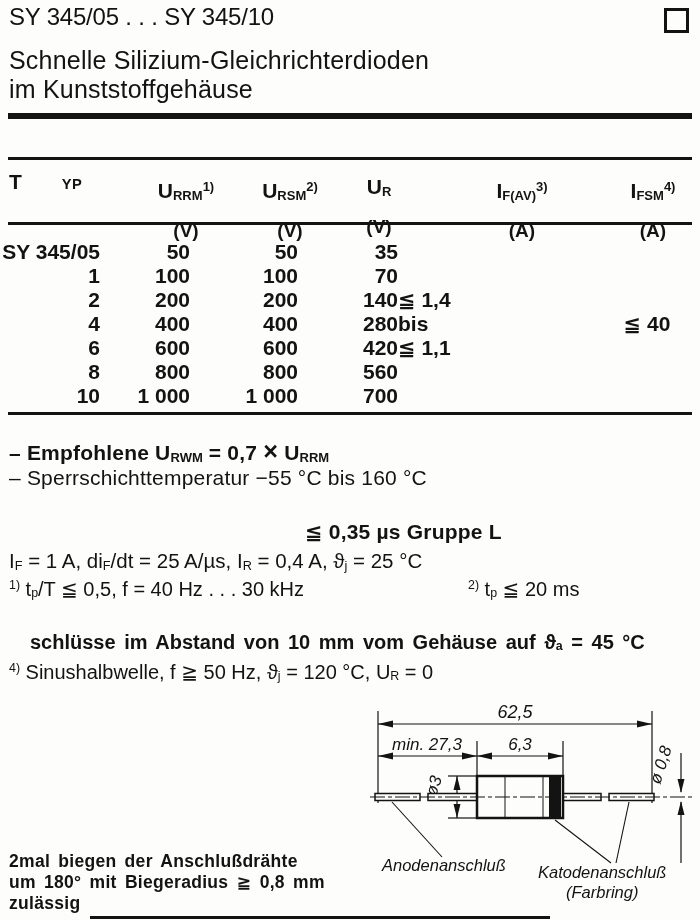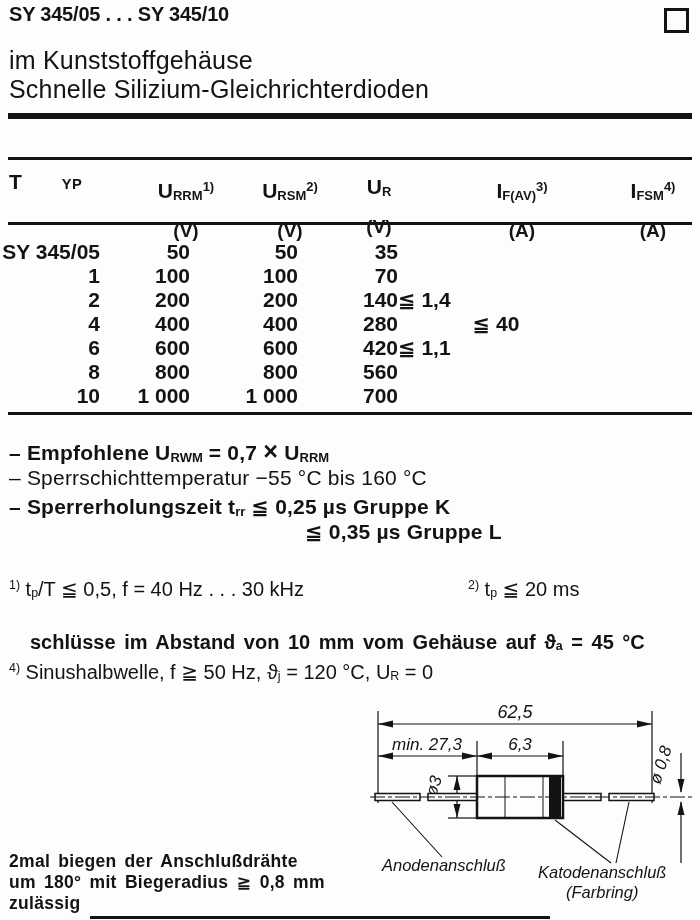--- a/index.html
+++ b/index.html
@@ -1,19 +1,19 @@
 <!DOCTYPE html>
 <html><head>
 <meta charset="utf-8">
 <style>
   html,body{margin:0;padding:0;background:#e9e9e9;}
   .page{position:relative;width:700px;height:920px;background:#fdfdfb;overflow:hidden;
         font-family:"Liberation Sans","DejaVu Sans",sans-serif;color:#131313;}
 
-  .title{position:absolute;left:9px;top:3px;font-size:20px;font-weight:700;letter-spacing:-0.2px;}
+  .title{position:absolute;left:9px;top:3px;font-size:24px;font-weight:400;letter-spacing:-0.2px;}
   .regsq{position:absolute;left:664px;top:8px;width:19px;height:19px;border:3.5px solid #131313;background:#fdfdfb;}
   .subtitle{position:absolute;left:9px;top:46px;font-size:25px;font-weight:400;line-height:29px;letter-spacing:0.2px;}
 
   .rule{position:absolute;background:#131313;}
   #rule-thick{left:8px;top:113px;width:684px;height:6px;}
   #rule-t1{left:8px;top:157px;width:684px;height:2.5px;}
   #rule-t2{left:8px;top:222px;width:684px;height:2.5px;}
   #rule-t3{left:8px;top:412px;width:684px;height:2.5px;}
   #rule-bottom{left:90px;top:916px;width:460px;height:3px;}
 
@@ -59,22 +59,22 @@
 </style>
 </head>
 <body>
 
 <div class="page">
 
   <div class="title">SY 345/05 . . . SY 345/10</div>
   <div class="regsq"></div>
 
   <div class="subtitle">
+    <div>Schnelle Silizium-Gleichrichterdioden</div>
     <div>im Kunststoffgehäuse</div>
-    <div>Schnelle Silizium-Gleichrichterdioden</div>
   </div>
 
   <div class="rule" id="rule-thick"></div>
   <div class="rule" id="rule-t1"></div>
 
   <div class="thead-typ"><span>T</span><span class="smallcaps">YP</span></div>
 
   <div class="thead-block" style="left:186px">
     <div><span>U</span><span class="sb">RRM</span><span class="sp">1)</span></div>
     <div class="unit">(V)</div>
@@ -121,20 +121,21 @@
         <div class="tcell c2">200</div>
         <div class="tcell c3">140</div>
         <div class="tcell c4">≦ 1,4</div>
         <div class="tcell c5"></div>
       </div>
       <div class="trow">
         <div class="tcell c0">4</div>
         <div class="tcell c1">400</div>
         <div class="tcell c2">400</div>
         <div class="tcell c3">280</div>
+        <div class="tcell c4">bis</div>
         <div class="tcell c5">≦ 40</div>
       </div>
       <div class="trow">
         <div class="tcell c0">6</div>
         <div class="tcell c1">600</div>
         <div class="tcell c2">600</div>
         <div class="tcell c3">420</div>
         <div class="tcell c4">≦ 1,1</div>
         <div class="tcell c5"></div>
       </div>
@@ -153,23 +154,23 @@
         <div class="tcell c3">700</div>
         <div class="tcell c4"></div>
         <div class="tcell c5"></div>
       </div>
     </div>
 
   <div class="rule" id="rule-t3"></div>
 
   <div class="note" id="n1"><span>– Empfohlene U</span><span class="sb">RWM</span><span> = 0,7 </span><span class="mul">×</span><span> U</span><span class="sb">RRM</span></div>
   <div class="note" id="n2"><span>– Sperrschichttemperatur −55 °C bis 160 °C</span></div>
-  <div class="note" id="n3"><span>– Sperrerholungszeit t</span><span class="sb">rr</span><span> ≦ 0,25 µs Gruppe K</span></div>
   <div class="note" id="n4"><span>≦ 0,35 µs Gruppe L</span></div>
 
+  <div class="fn" id="f0"><span>I</span><span class="sb">F</span><span> = 1 A, di</span><span class="sb">F</span><span>/dt = 25 A/µs, I</span><span class="sb">R</span><span> = 0,4 A, ϑ</span><span class="sb">j</span><span> = 25 °C</span></div>
   <div class="fn" id="f1a"><span class="sp">1)</span><span> t</span><span class="sb">p</span><span>/T ≦ 0,5, f = 40 Hz . . . 30 kHz</span></div>
   <div class="fn" id="f1b"><span class="sp">2)</span><span> t</span><span class="sb">p</span><span> ≦ 20 ms</span></div>
   <div class="fn" id="f3b"><span>schlüsse im Abstand von 10 mm vom Gehäuse auf ϑ</span><span class="sb">a</span><span> = 45 °C</span></div>
   <div class="fn" id="f4"><span class="sp">4)</span><span> Sinushalbwelle, f ≧ 50 Hz, ϑ</span><span class="sb">j</span><span> = 120 °C, U</span><span class="sb">R</span><span> = 0</span></div>
 
   <svg class="drawing" width="370" height="227" viewBox="0 0 370 227">
 
     <line x1="48" y1="18" x2="48" y2="110" stroke="#131313" stroke-width="1.2"></line>
     <line x1="322" y1="18" x2="322" y2="110" stroke="#131313" stroke-width="1.2"></line>
     <line x1="147" y1="48" x2="147" y2="83" stroke="#131313" stroke-width="1.2"></line>

